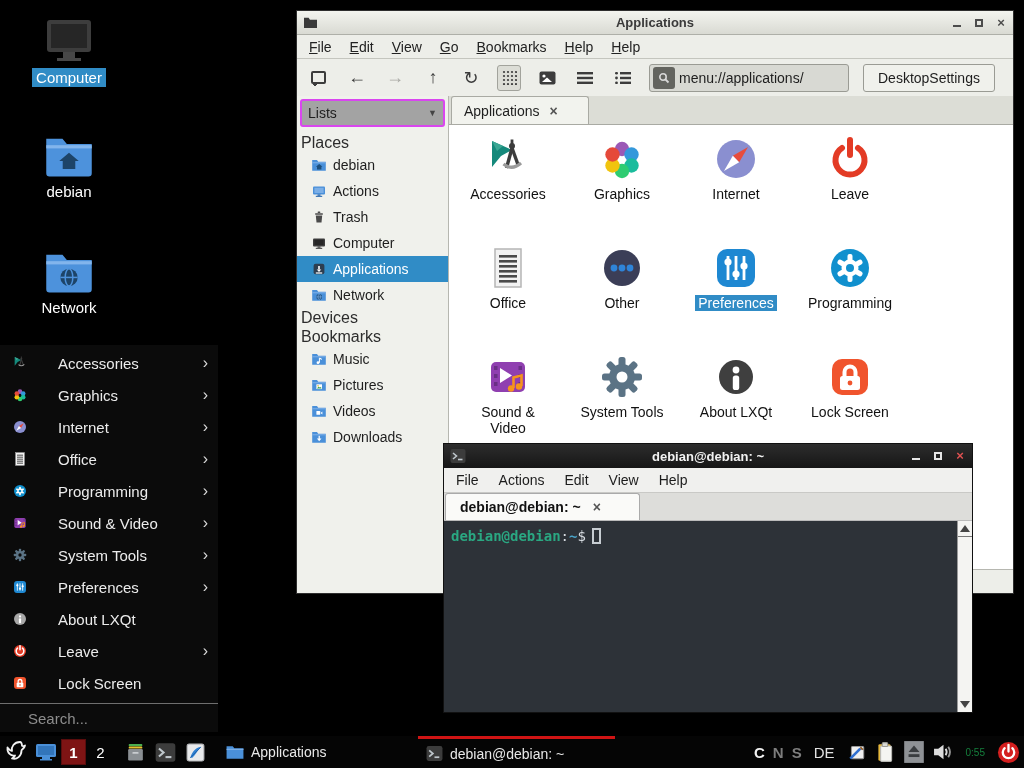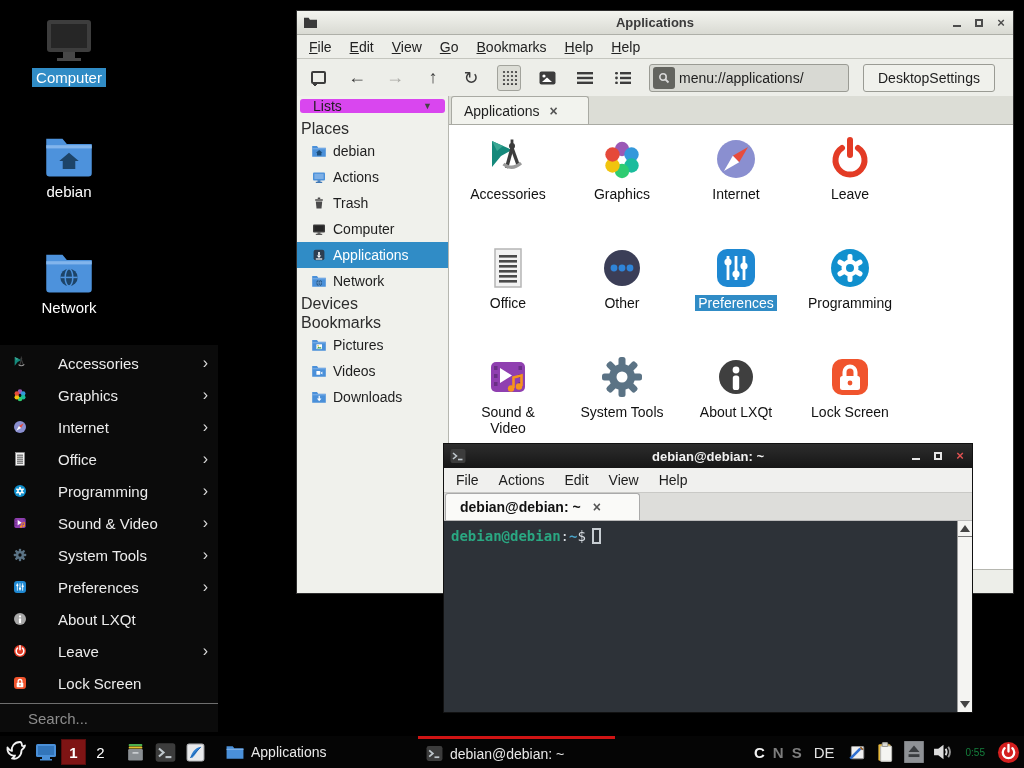--- a/index.html
+++ b/index.html
@@ -48,22 +48,22 @@
   .tbtn.pressed { background:#dcddd6; border:1px solid #a2a39c; border-radius:3px; }
   .addrbar { display:flex; align-items:center; height:28px; background:#d8d9d3; border:1px solid #9a9b94;
              border-radius:3px; width:200px; overflow:hidden; }
   .addr-icon { width:22px; height:22px; margin:0 4px 0 3px; background:#63645f; border-radius:3px;
                display:flex; align-items:center; justify-content:center; }
   .addr-text { font-size:14px; color:#1e1e1e; white-space:nowrap; }
   .ds-btn { height:28px; padding:0 14px; background:#f0f1ec; border:1px solid #9a9b94; border-radius:3px;
             font-size:14px; color:#1e1e1e; display:flex; align-items:center; }
   .fm-body { flex:1; display:flex; min-height:0; }
   .fm-side { width:152px; background:#f0f1ec; border-right:1px solid #b6b7b0; display:flex; flex-direction:column; }
-  .lists-combo { margin:3px 3px 6px 3px; height:14px; border:7px solid #d946ef; border-radius:3px;
-                 background:#7dd3fc; display:flex; align-items:center; padding:0 6px; font-size:14px; color:#1e1e1e; }
+  .lists-combo { margin:3px 3px 6px 3px; height:28px; border:2px solid #d946ef; border-radius:3px;
+                 background:#a3a3a3; display:flex; align-items:center; padding:0 6px; font-size:14px; color:#1e1e1e; }
   .lists-combo .arrow { margin-left:auto; font-size:9px; color:#444; }
   .side-header { font-size:16px; color:#2d2d2d; padding:1px 4px; height:19px; }
   .side-item { height:26px; display:flex; align-items:center; gap:6px; padding:0 4px 0 14px; font-size:14px; color:#1e1e1e; }
   .side-item svg { flex:0 0 16px; }
   .side-item.sel { background:#308cc6; color:#fff; }
   .fm-main { flex:1; display:flex; flex-direction:column; min-width:0; }
   .fm-tabbar { height:29px; background:#dcddd6; border-bottom:1px solid #a9aaa3; display:flex; align-items:flex-end; }
   .fm-tab { height:28px; background:#f2f3ee; border:1px solid #a9aaa3; border-bottom:none;
             border-radius:3px 3px 0 0; margin-left:2px; display:flex; align-items:center; gap:10px;
             padding:0 12px; font-size:14px; color:#1e1e1e; min-width:138px; }
@@ -460,20 +460,30 @@
           <span>Network</span>
         </div>
 
         <div class="side-header">Devices</div>
         <div class="side-header">Bookmarks</div>
 
         <div class="side-item">
           <svg width="16" height="16" viewBox="0 0 16 16">
               <path d="M1.2 3 h4.8 l1.2 1.8 h7.6 v9 H1.2 z" fill="#4a90d9"></path>
               <rect x="1.2" y="5.2" width="13.6" height="1.1" fill="#7cafe6"></rect>
+              <circle cx="7" cy="11.7" r="1.4" fill="#fff"></circle>
+              <rect x="7.9" y="6.8" width="1" height="5" fill="#fff"></rect>
+              <path d="M8.9 6.8 q2.2 0.4 2.2 2.2 l-1-0.6 q-0.6-0.5-1.2-0.5 z" fill="#fff"></path>
+            </svg>
+          <span>Music</span>
+        </div>
+        <div class="side-item">
+          <svg width="16" height="16" viewBox="0 0 16 16">
+              <path d="M1.2 3 h4.8 l1.2 1.8 h7.6 v9 H1.2 z" fill="#4a90d9"></path>
+              <rect x="1.2" y="5.2" width="13.6" height="1.1" fill="#7cafe6"></rect>
               <rect x="5.4" y="7.3" width="5.6" height="4.8" fill="#fff"></rect>
               <circle cx="7" cy="8.8" r="0.8" fill="#f0c030"></circle>
               <polygon points="5.9,11.5 7.7,9.5 9,10.7 9.9,9.8 10.5,11.5" fill="#3aa050"></polygon>
             </svg>
           <span>Pictures</span>
         </div>
         <div class="side-item">
           <svg width="16" height="16" viewBox="0 0 16 16">
               <path d="M1.2 3 h4.8 l1.2 1.8 h7.6 v9 H1.2 z" fill="#4a90d9"></path>
               <rect x="1.2" y="5.2" width="13.6" height="1.1" fill="#7cafe6"></rect>

